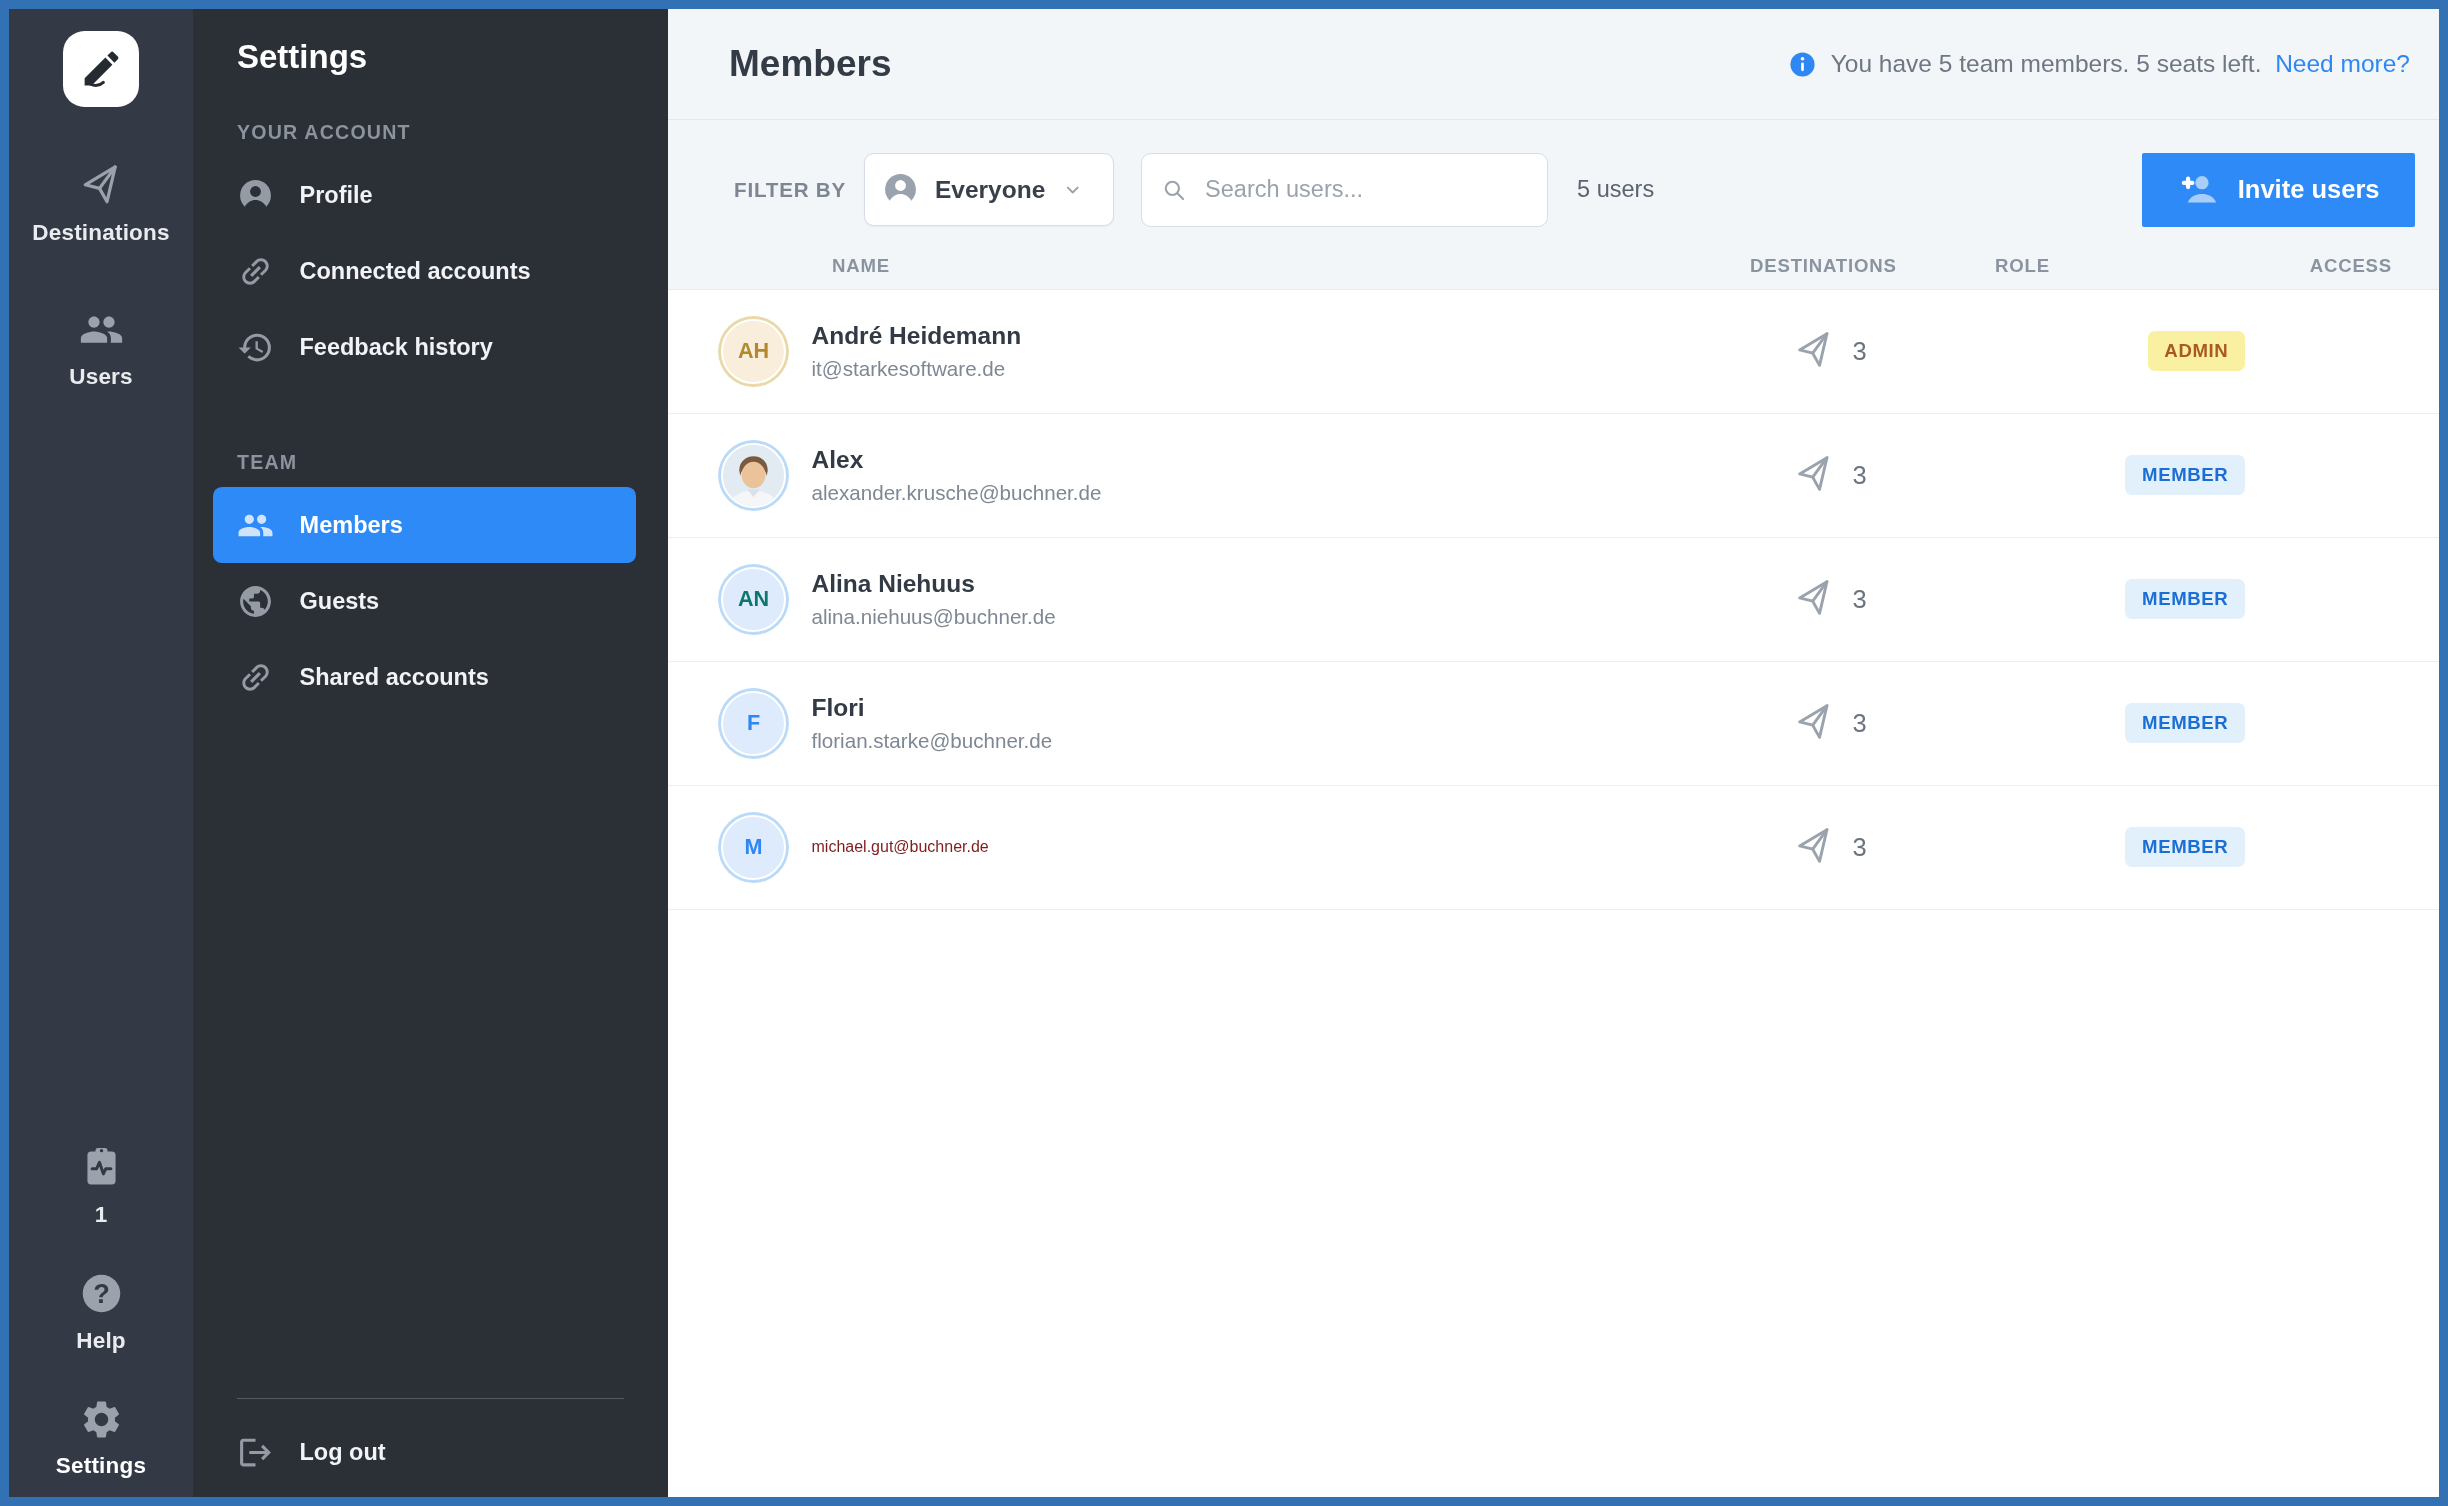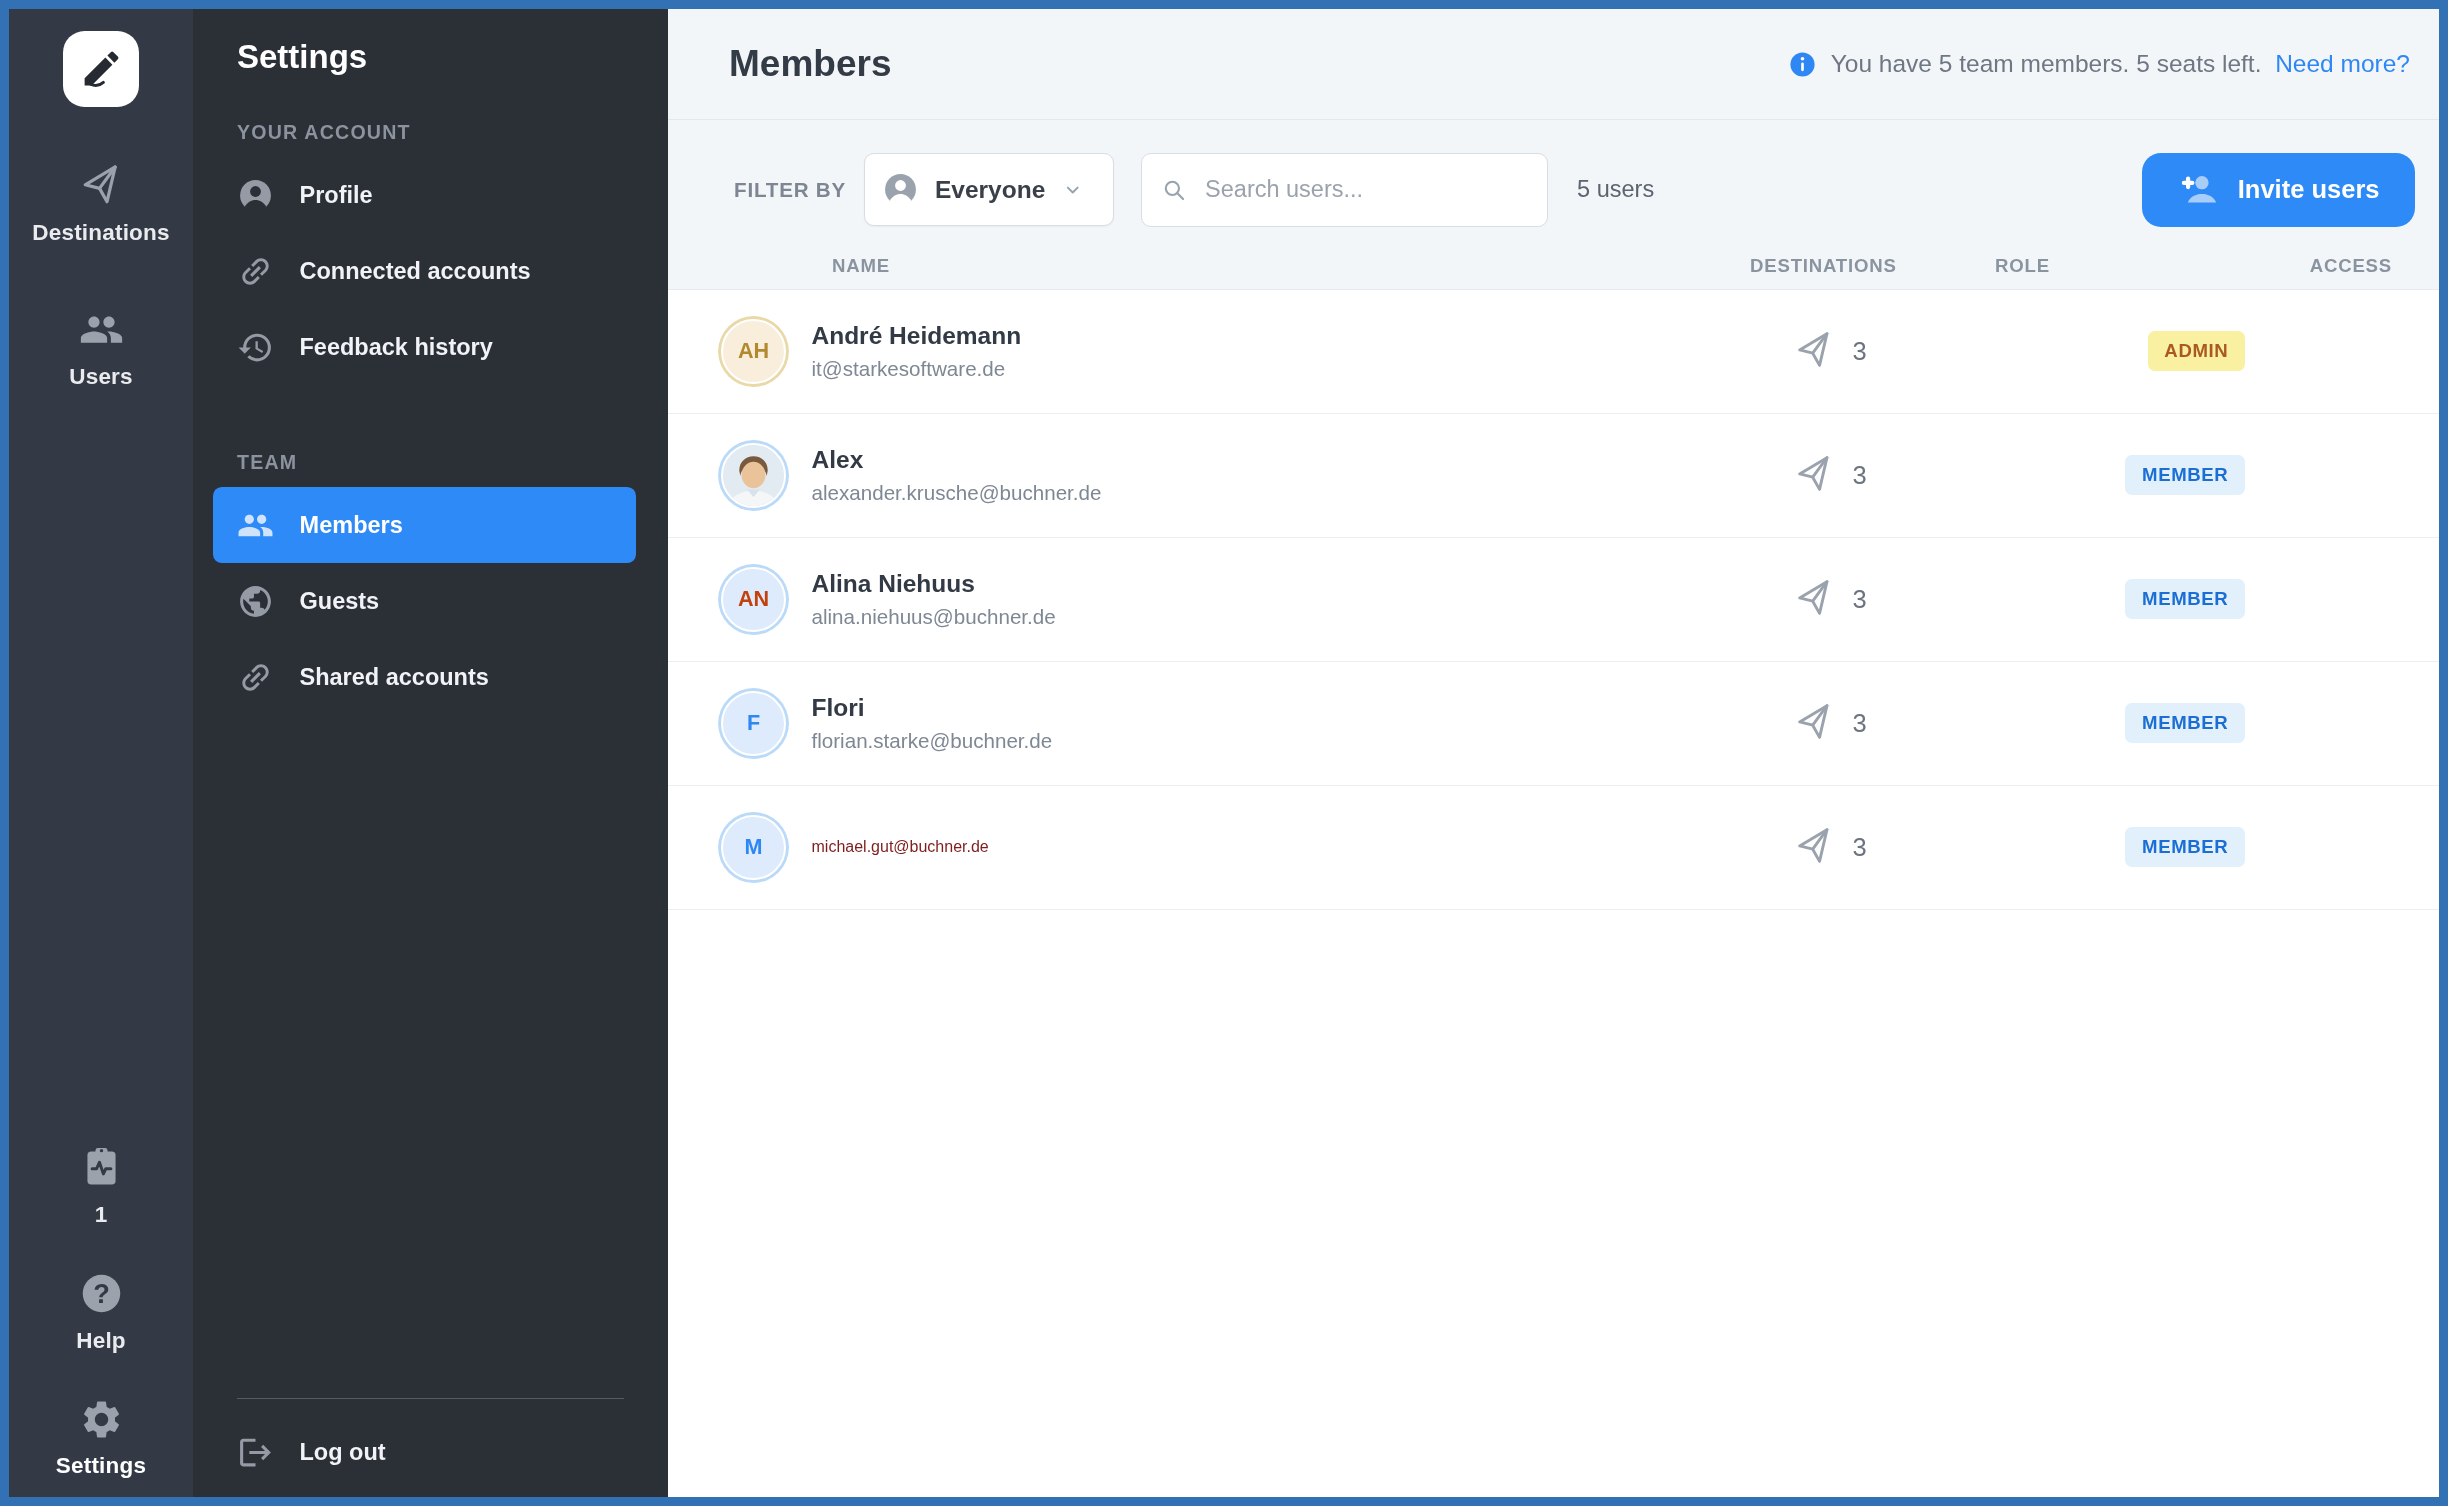--- a/index.html
+++ b/index.html
@@ -50,21 +50,21 @@
   .dropdown .picon svg,.seats .iicon svg{width:100%;height:100%;}
   .dropdown-label{font-size:24.5px;font-weight:bold;color:#3a4049;margin-left:15.7px;}
   .dropdown .chev{width:23.5px;height:23.5px;color:#9aa3ad;margin-left:15.7px;}
   .dropdown .chev svg{width:100%;height:100%;}
   .search{position:relative;margin-left:27.4px;}
   .search input{width:407px;height:74px;box-sizing:border-box;border:1px solid #d7dde4;border-radius:9.8px;background:#fff;padding:0 19.6px 0 63px;font-size:23.5px;color:#3a4049;font-family:inherit;outline:none;}
   .search input::placeholder{color:#9aa3ad;}
   .search .sicon{position:absolute;left:19.6px;top:24.5px;width:26.5px;height:26.5px;color:#9aa3ad;}
   .search .sicon svg{width:100%;height:100%;}
   .user-count{font-size:23.5px;color:#5b6470;margin-left:29px;}
-  .invite{margin-left:auto;height:74px;display:flex;align-items:center;gap:19.6px;background:#2e8af7;border:none;border-radius:19px;padding:0 35px;color:#fff;font-size:25.5px;font-weight:bold;cursor:pointer;font-family:inherit;}
+  .invite{margin-left:auto;height:74px;display:flex;align-items:center;gap:19.6px;background:#2e8af7;border:none;border-radius:2px;padding:0 35px;color:#fff;font-size:25.5px;font-weight:bold;cursor:pointer;font-family:inherit;}
   .invite .aicon{width:41px;height:41px;}
   .invite .aicon svg{width:100%;height:100%;}
 
   .grid-row{display:grid;grid-template-columns:1fr 235px 304px 147px;padding:0 47px 0 53px;align-items:center;}
   .thead{height:45px;border-bottom:1px solid #e7ebef;}
   .thead span{font-size:18.6px;font-weight:bold;color:#8a94a0;letter-spacing:0.8px;}
   .th-name{padding-left:111px;}
   .th-dest{padding-left:44px;}
   .th-role{padding-left:54px;}
   .th-access{justify-self:end;}
@@ -305,21 +305,21 @@
                   <path d="M21 3L10.8 12.8"></path>
                 </g>
               </svg></span>
             <span class="dest-count">3</span>
           </div>
           <div class="rolecell"><span class="badge" style="background: rgb(226, 240, 252); color: rgb(27, 110, 211);">MEMBER</span></div>
           <div></div>
         </div>
         <div class="grid-row member-row">
           <div class="who">
-            <div class="avatar" style="--ring: #badaf8; background: rgb(221, 235, 252); color: #c2410c;">AN</div>
+            <div class="avatar" style="--ring: #badaf8; background: rgb(221, 235, 252); color: #0f766e;">AN</div>
             <div>
               <div class="mname">Alina Niehuus</div>
               <div class="memail">alina.niehuus@buchner.de</div>
             </div>
           </div>
           <div class="dest">
             <span class="dicon"><svg viewBox="0 0 24 24">
                 <g fill="none" stroke="currentColor" stroke-width="1.7" stroke-linejoin="round" stroke-linecap="round" transform="rotate(-10 12 12)">
                   <path d="M21 3L3.6 9.6l7.2 3.2 2.7 7.7z"></path>
                   <path d="M21 3L10.8 12.8"></path>

